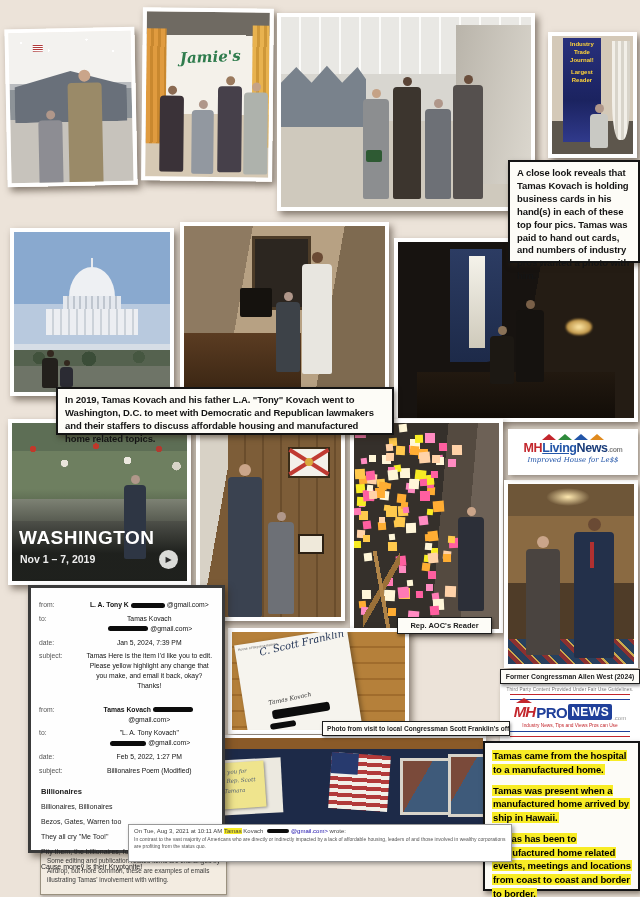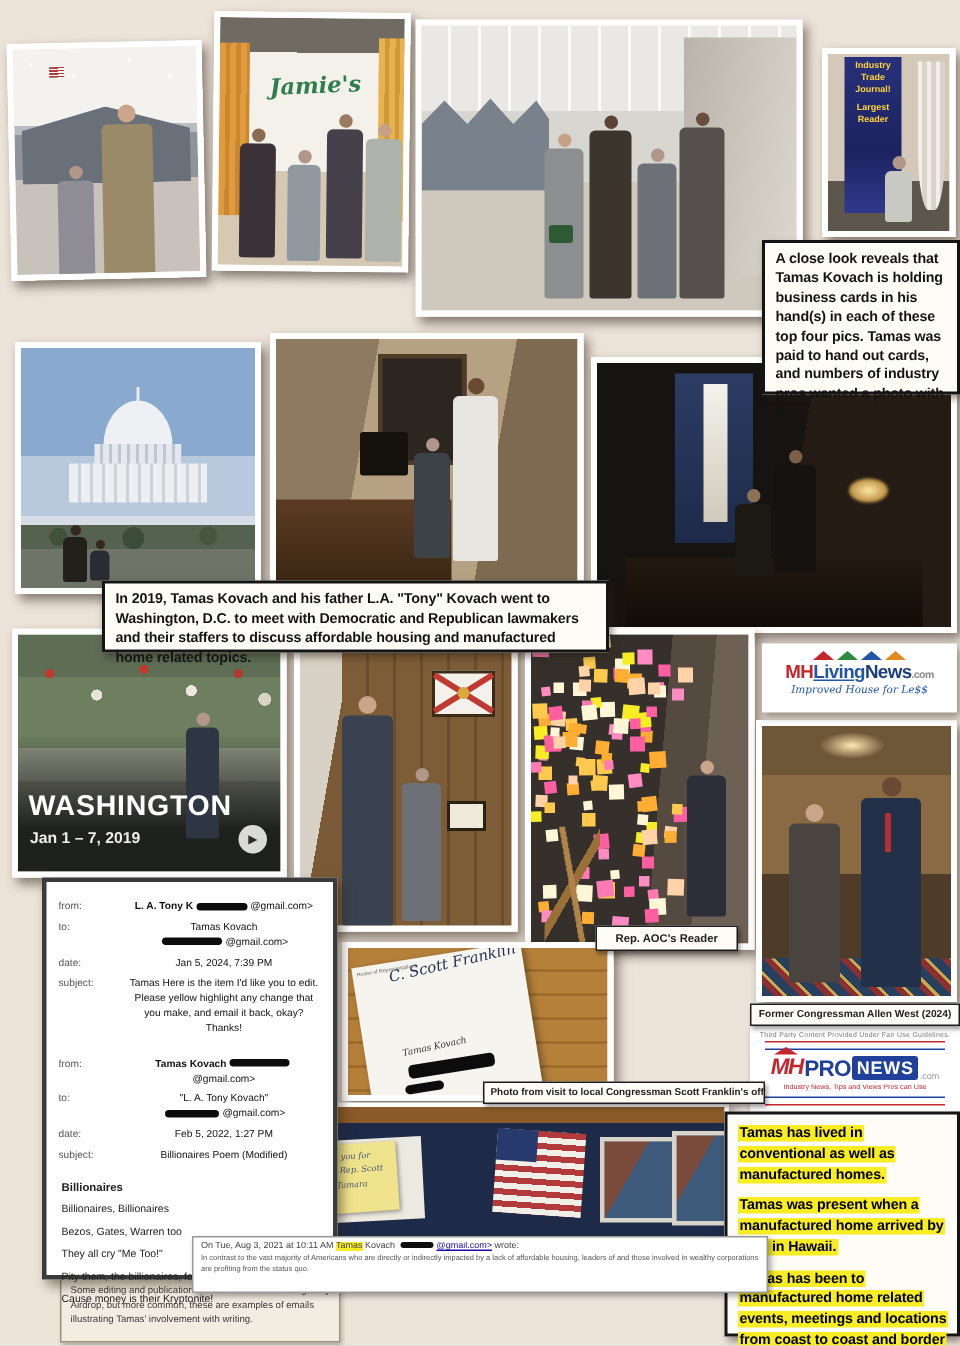--- a/index.html
+++ b/index.html
@@ -316,31 +316,31 @@
     <div class="person" style="left:118px;top:58px;width:28px;height:82px;">
       <div class="head" style="background:#7a6048;"></div>
         <div class="body" style="background:#15120f;"></div>
     </div>
     <div class="person" style="left:92px;top:84px;width:24px;height:58px;">
       <div class="head" style="background:#8a7258;"></div>
         <div class="body" style="background:#1c1813;"></div>
     </div>
   </div>
 
-  <div class="tbox" style="left:68px;top:387px;width:338px;height:48px;">In 2019, Tamas Kovach and his father L.A. "Tony" Kovach went to Washington, D.C. to meet with Democratic and Republican lawmakers and their staffers to discuss affordable housing and manufactured home related topics.</div>
+  <div class="tbox" style="left:56px;top:387px;width:338px;height:48px;">In 2019, Tamas Kovach and his father L.A. "Tony" Kovach went to Washington, D.C. to meet with Democratic and Republican lawmakers and their staffers to discuss affordable housing and manufactured home related topics.</div>
 
   <div class="ph p8" style="left:8px;top:419px;width:183px;height:166px;">
     <div class="flowers"></div>
     <div class="person" style="left:112px;top:52px;width:22px;height:84px;">
       <div class="head" style="background:#b0978a;"></div>
         <div class="body" style="background:#2e3644;"></div>
     </div>
     <div class="shade"></div>
     <div class="title">WASHINGTON</div>
-    <div class="subtitle">Jan 1 – 7, 2019</div>
+    <div class="subtitle">Nov 1 – 7, 2019</div>
     <div class="play">▶</div>
   </div>
 
   <div class="ph p9" style="left:196px;top:424px;width:149px;height:197px;">
     <div class="panel"></div>
     <div class="flag">
       <div class="x1"></div>
         <div class="x2"></div>
         <div class="seal"></div>
     </div>
@@ -599,20 +599,20 @@
       <span class="mhp-mh">MH</span></span>
       <span class="mhp-pro">PRO</span>
       <span class="mhp-news">NEWS</span>
       <span class="mhp-com">.com</span>
     </div>
     <div class="mhp-tag">Industry News, Tips and Views Pros can Use</div>
     <div class="mhp-rules2"></div>
   </div>
 
   <div class="statements" style="left:483px;top:741px;width:157px;height:150px;">
-    <p><span class="hl">Tamas has lived in conventional as well as manufactured homes.</span></p>
+    <p><span class="hl">Tamas came from the hospital to a manufactured home.</span></p>
     <p><span class="hl">Tamas was present when a manufactured home arrived by ship in Hawaii.</span></p>
     <p><span class="hl">Tamas has been to manufactured home related events, meetings and locations from coast to coast and border to border.</span></p>
   </div>
 
   <div class="note" style="left:40px;top:851px;width:187px;height:44px;">Some editing and publication related items are exchanged by Airdrop, but more common, these are examples of emails illustrating Tamas' involvement with writing.</div>
 
 </div>
 
 </body></html>

